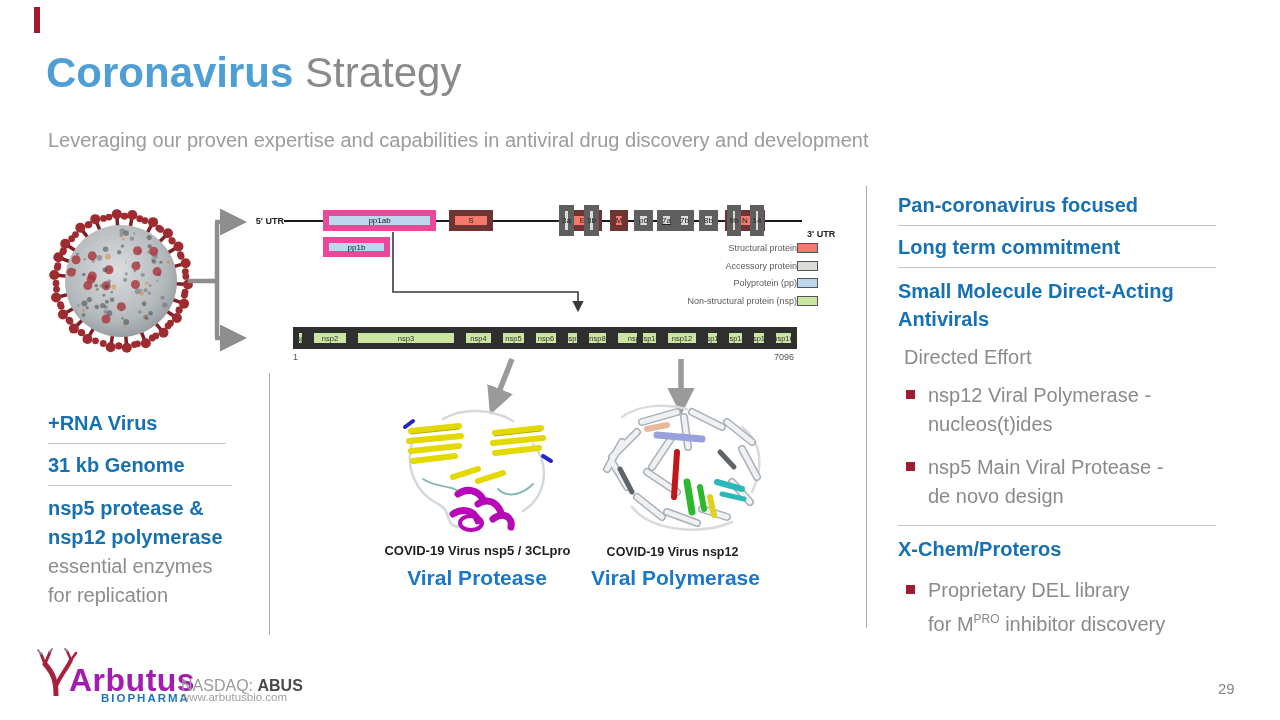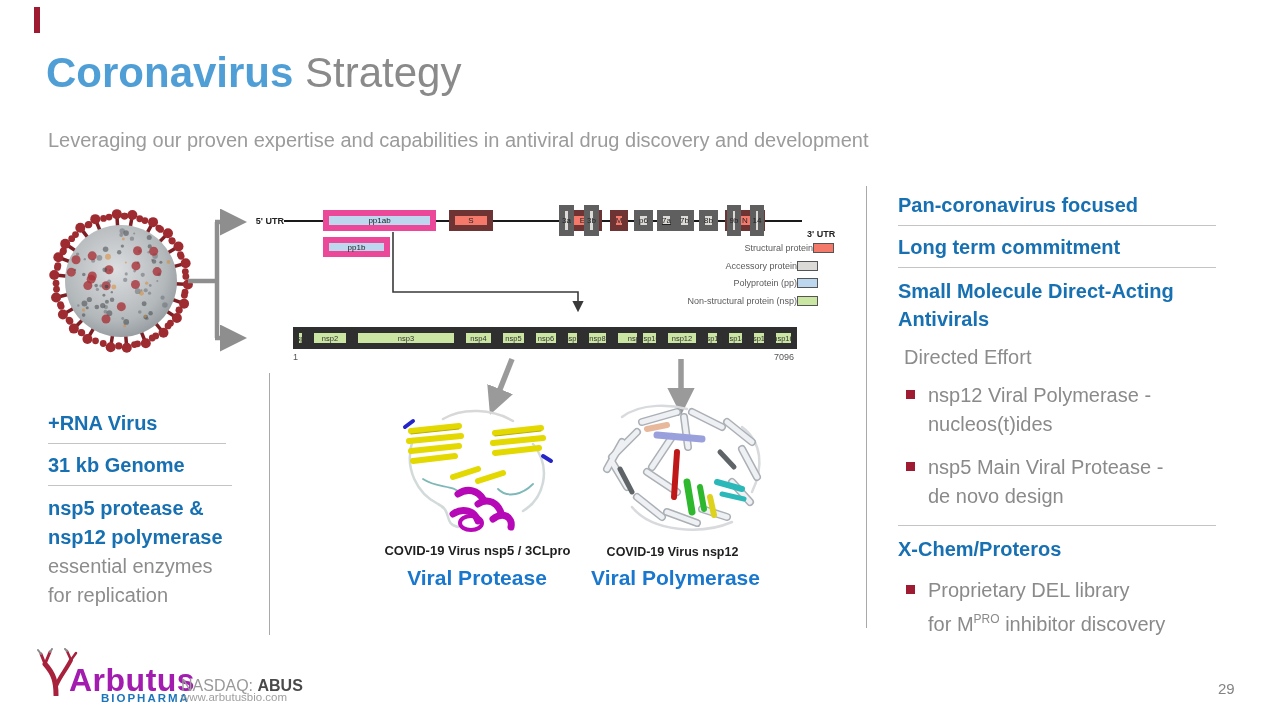--- a/index.html
+++ b/index.html
@@ -351,21 +351,21 @@
     <line x1="501" y1="164" x2="501" y2="212" stroke="#9a9a9a" stroke-width="5.5" marker-end="url(#mGray)"></line>
   </svg>
 
   <div id="genome-layer">
     <div id="genome-mainline" class="abs"></div>
     <div id="utr5" class="abs utr-label">5' UTR</div>
     <div id="utr3" class="abs utr-label">3' UTR</div>
     <div id="pos-start" class="abs pos-label">1</div>
     <div id="pos-end" class="abs pos-label">7096</div>
     <div id="legend" class="abs" style="left:641px;top:242px;width:182px;height:72px;">
-        <div class="legend-row" style="left: 16px; top: 0px; width: 182px;">
+        <div class="legend-row" style="left: 0px; top: 0px; width: 182px;">
           <span class="legend-text" style="right: 26px;">Structural protein</span>
           <span class="legend-swatch" style="background: rgb(245, 121, 107);"></span>
         </div>
         <div class="legend-row" style="left: 0px; top: 17.5px; width: 182px;">
           <span class="legend-text" style="right: 26px;">Accessory protein</span>
           <span class="legend-swatch" style="background: rgb(220, 218, 214);"></span>
         </div>
         <div class="legend-row" style="left: 0px; top: 35px; width: 182px;">
           <span class="legend-text" style="right: 26px;">Polyprotein (pp)</span>
           <span class="legend-swatch" style="background: rgb(189, 215, 238);"></span>

